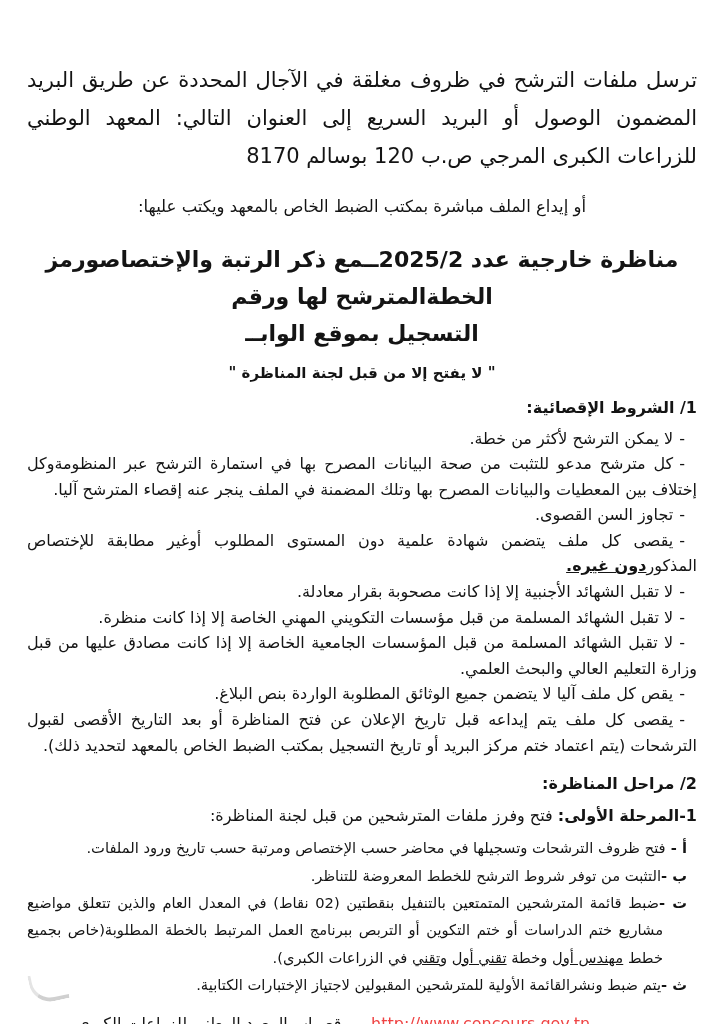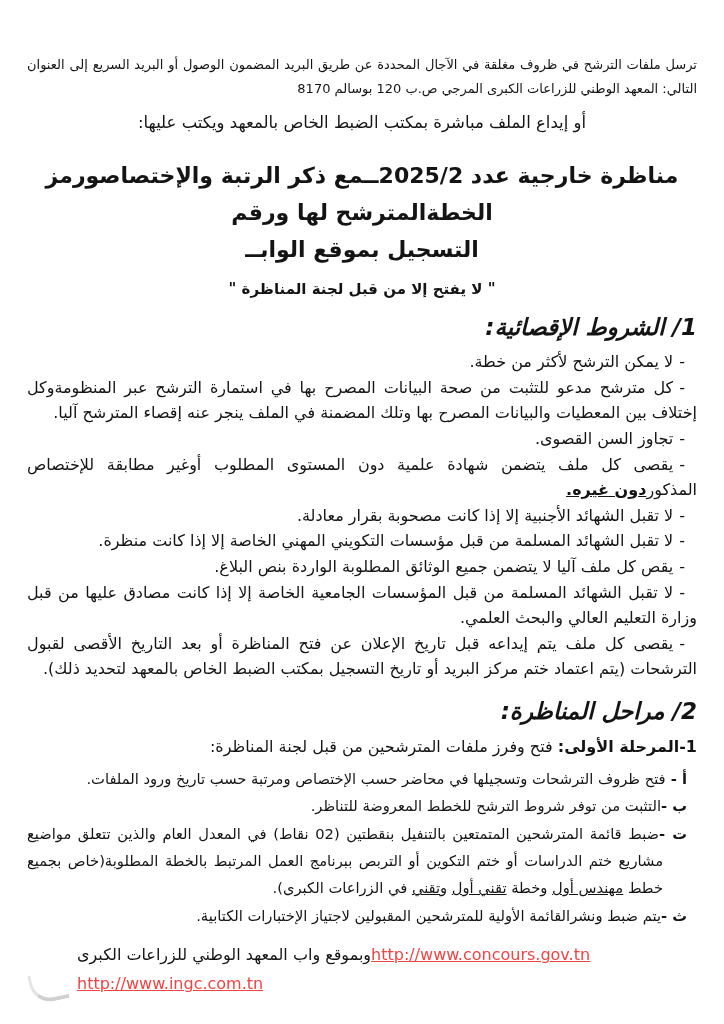--- a/index.html
+++ b/index.html
@@ -8,21 +8,21 @@
     width:724px;height:1024px;
     box-sizing:border-box;
     background:#ffffff;
     color:#141414;
     direction:rtl;
     font-family:"DejaVu Sans", sans-serif;
     padding:40px 27px 0 27px;
     overflow:hidden;
   }
   .intro{
-    font-size:13px;line-height:1.82;
+    font-size:21px;line-height:1.82;
     text-align:justify;
   }
   .deposit-line{
     margin-top:10px;
     font-size:16.5px;
     text-align:center;
   }
   .envelope-title{
     margin-top:26px;
     text-align:center;
@@ -32,22 +32,21 @@
   }
   .open-note{
     margin-top:11px;
     text-align:center;
     font-weight:bold;
     font-size:15px;
   }
   .sec-heading{
     margin:16px 0 9px 0;
     font-weight:bold;
-    font-size:23px;
-    font-style:italic;
+    font-size:16px;
   }
   ul.bullets{
     list-style:none;margin:0;padding:0;
   }
   ul.bullets li{
     font-size:16px;
     line-height:1.6;
     text-align:justify;
     text-indent:12px;
   }
@@ -106,22 +105,22 @@
 
   <h2 class="sec-heading">1/ الشروط الإقصائية:</h2>
 
   <ul class="bullets">
       <li><span class="marker">-</span><span><span>لا يمكن الترشح لأكثر من خطة.</span></span></li>
       <li><span class="marker">-</span><span><span>كل مترشح مدعو للتثبت من صحة البيانات المصرح بها في استمارة الترشح عبر المنظومةوكل إختلاف بين المعطيات والبيانات المصرح بها وتلك المضمنة في الملف ينجر عنه إقصاء المترشح آليا.</span></span></li>
       <li><span class="marker">-</span><span><span>تجاوز السن القصوى.</span></span></li>
       <li><span class="marker">-</span><span><span>يقصى كل ملف يتضمن شهادة علمية دون المستوى المطلوب أوغير مطابقة للإختصاص المذكور</span><span style="font-weight: bold; text-decoration: underline;">دون غيره.</span></span></li>
       <li><span class="marker">-</span><span><span>لا تقبل الشهائد الأجنبية إلا إذا كانت مصحوبة بقرار معادلة.</span></span></li>
       <li><span class="marker">-</span><span><span>لا تقبل الشهائد المسلمة من قبل مؤسسات التكويني المهني الخاصة إلا إذا كانت منظرة.</span></span></li>
+      <li><span class="marker">-</span><span><span>لا تقبل الشهائد المسلمة من قبل المؤسسات الجامعية الخاصة إلا إذا كانت مصادق عليها من قبل وزارة التعليم العالي والبحث العلمي.</span></span></li>
       <li><span class="marker">-</span><span><span>يقص كل ملف آليا لا يتضمن جميع الوثائق المطلوبة الواردة بنص البلاغ.</span></span></li>
-      <li><span class="marker">-</span><span><span>لا تقبل الشهائد المسلمة من قبل المؤسسات الجامعية الخاصة إلا إذا كانت مصادق عليها من قبل وزارة التعليم العالي والبحث العلمي.</span></span></li>
       <li><span class="marker">-</span><span><span>يقصى كل ملف يتم إيداعه قبل تاريخ الإعلان عن فتح المناظرة أو بعد التاريخ الأقصى لقبول الترشحات (يتم اعتماد ختم مركز البريد أو تاريخ التسجيل بمكتب الضبط الخاص بالمعهد لتحديد ذلك).</span></span></li>
     </ul>
 
   <h2 class="sec-heading">2/ مراحل المناظرة:</h2>
 
   <p class="stage-line"><span style="font-weight: bold;">1-المرحلة الأولى:</span><span> فتح وفرز ملفات المترشحين من قبل لجنة المناظرة:</span></p>
 
   <ul class="steps">
       <li><span><span style="font-weight: bold;">أ - </span><span>فتح ظروف الترشحات وتسجيلها في محاضر حسب الإختصاص ومرتبة حسب تاريخ ورود الملفات.</span></span></li>
       <li><span><span style="font-weight: bold;">ب -</span><span>التثبت من توفر شروط الترشح للخطط المعروضة للتناظر.</span></span></li>

